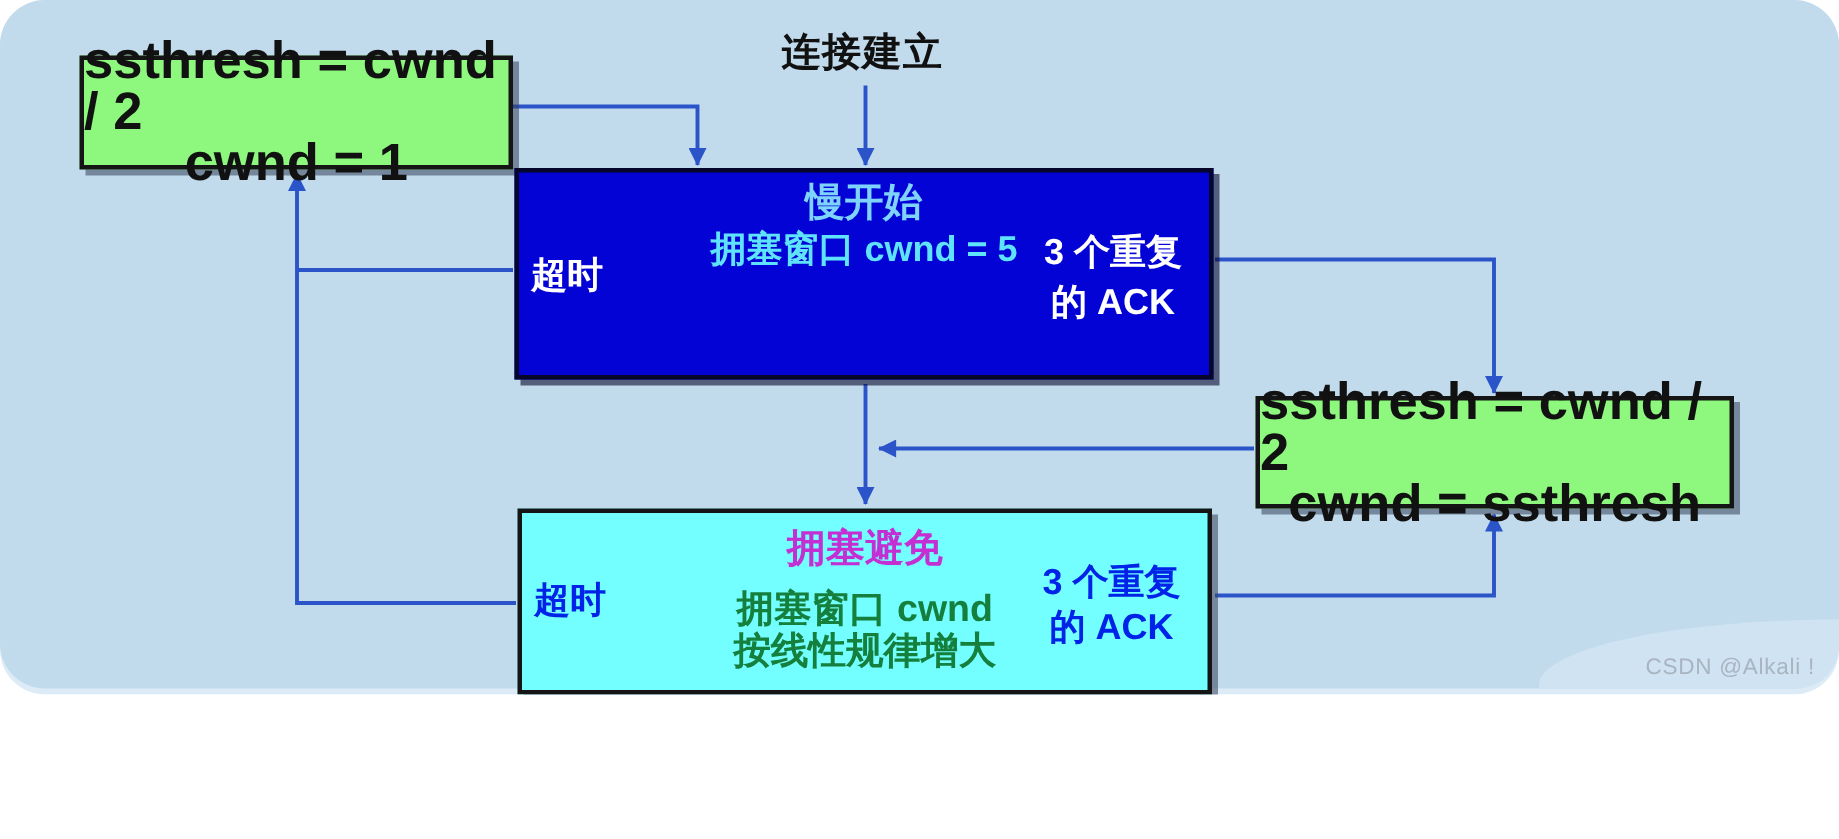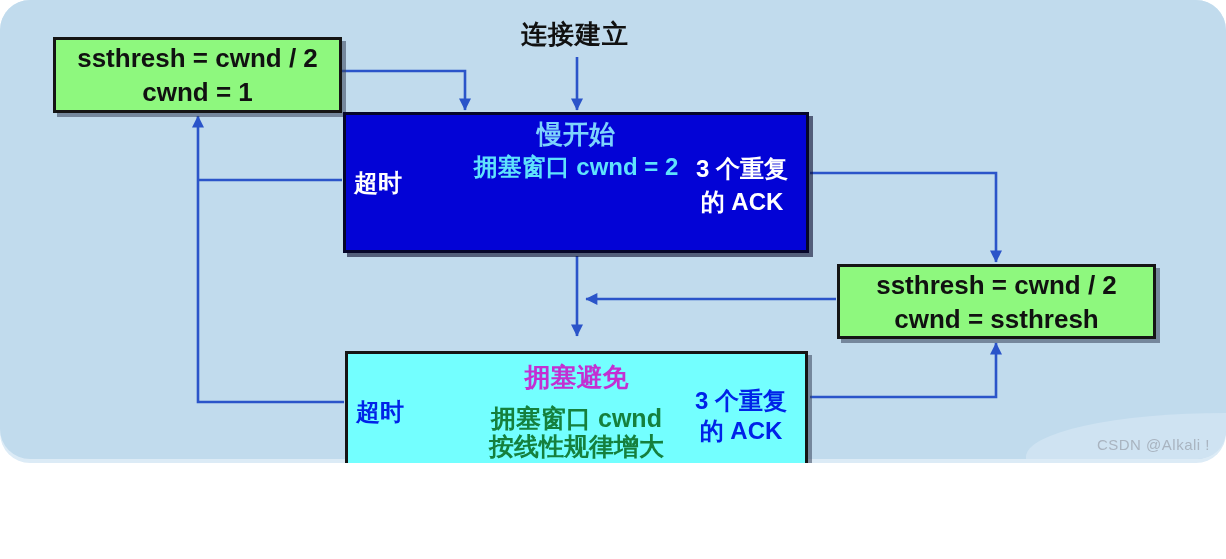--- a/index.html
+++ b/index.html
@@ -59,21 +59,21 @@
     box-sizing: border-box;
     border: 3px solid #151515;
     box-shadow: 4px 4px 0 rgba(55,65,90,0.55);
   }
   .box-green {
     background: #8ef87e;
     display: flex;
     flex-direction: column;
     justify-content: center;
     align-items: center;
-    font-size: 26px;
+    font-size: 35px;
     font-weight: bold;
     color: #111111;
     line-height: 34px;
   }
   .box-reset-left  { left: 53px;  top: 37px;  width: 289px; height: 76px; }
   .box-reset-right { left: 837px; top: 264px; width: 319px; height: 75px; }
 
   .box-slow-start {
     left: 343px; top: 112px; width: 466px; height: 141px;
     background: #0303d6;
@@ -88,21 +88,21 @@
     position: absolute; left: 8px; top: 52px;
     font-size: 24px; font-weight: bold; color: #ffffff;
   }
   .ss-dupack {
     position: absolute; right: 2px; top: 37px; width: 124px;
     font-size: 24px; font-weight: bold; color: #ffffff;
     text-align: center; line-height: 33px;
   }
 
   .box-congestion {
-    left: 345px; top: 351px; width: 463px; height: 124px;
+    left: 345px; top: 339px; width: 463px; height: 124px;
     background: #73ffff;
     text-align: center;
   }
   .ca-title { font-size: 26px; font-weight: bold; color: #c32fd2; line-height: 34px; margin-top: 6px; }
   .ca-line  { font-size: 25px; font-weight: bold; color: #15803d; line-height: 28px; }
   .ca-line-first { margin-top: 10px; }
   .ca-timeout {
     position: absolute; left: 8px; top: 42px;
     font-size: 24px; font-weight: bold; color: #0023e8;
   }
@@ -157,21 +157,21 @@
 
   <div class="flow-label label-start">连接建立</div>
 
   <div class="box box-green box-reset-left">
     <div>ssthresh = cwnd / 2</div>
     <div>cwnd = 1</div>
   </div>
 
   <div class="box box-slow-start">
     <div class="ss-title">慢开始</div>
-    <div class="ss-line">拥塞窗口 cwnd = 2</div>
+    <div class="ss-line">拥塞窗口 cwnd = 5</div>
     <div class="ss-timeout">超时</div>
     <div class="ss-dupack">
       <div>3 个重复</div>
       <div>的 ACK</div>
     </div>
   </div>
 
   <div class="box box-green box-reset-right">
     <div>ssthresh = cwnd / 2</div>
     <div>cwnd = ssthresh</div>

